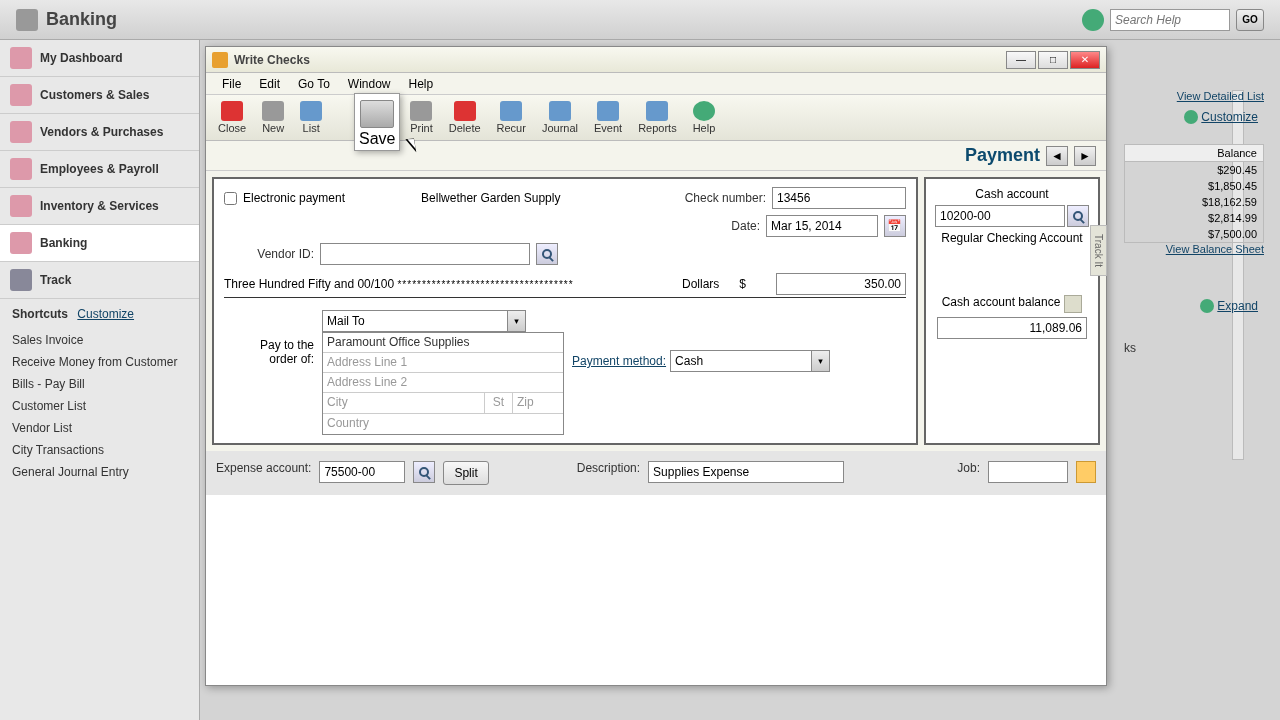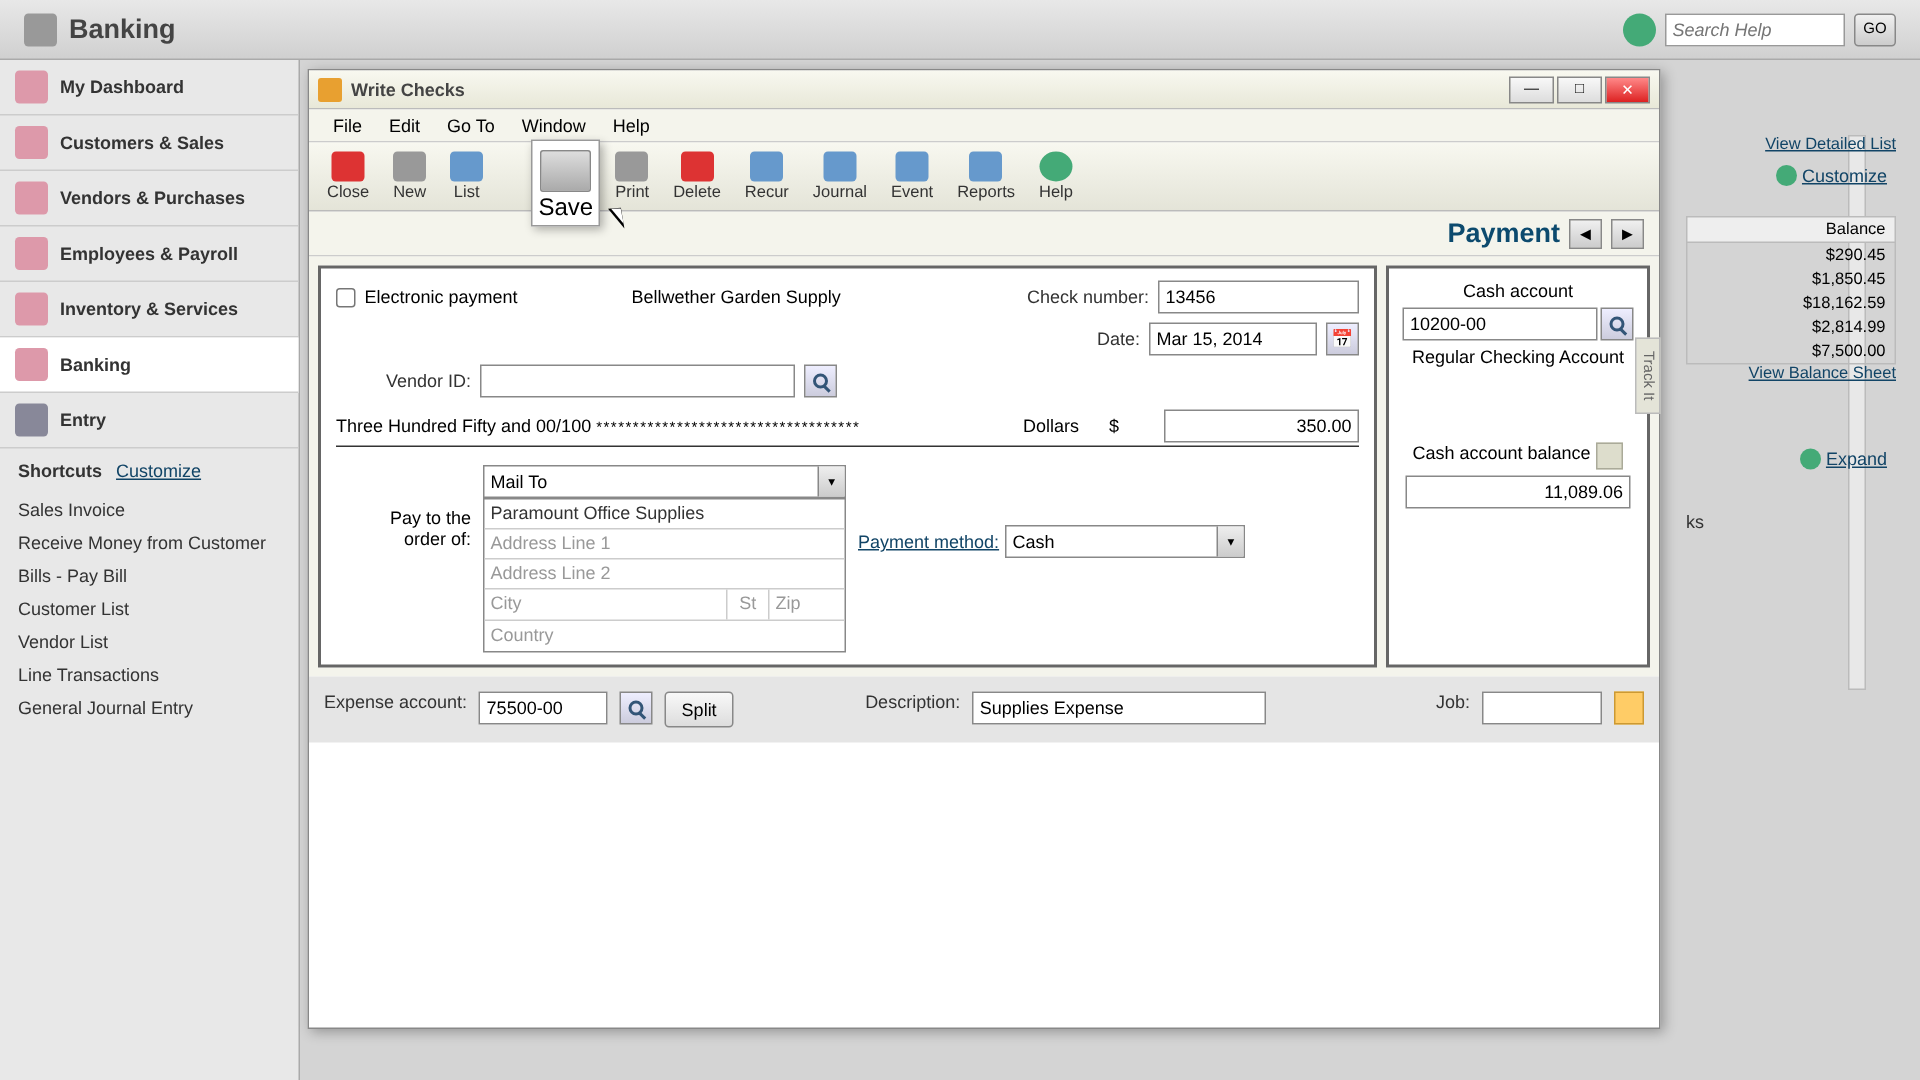--- a/index.html
+++ b/index.html
@@ -4,21 +4,21 @@
 <style>
 * { box-sizing: border-box; margin: 0; padding: 0; font-family: Tahoma, Arial, sans-serif; font-size: 12px; }
 body { background: #d4d4d4; width: 1280px; height: 720px; overflow: hidden; position: relative; }
 
 
 .top-bar { height: 40px; background: linear-gradient(#e8e8e8, #d0d0d0); border-bottom: 1px solid #aaa; display: flex; align-items: center; padding: 0 16px; }
 .top-bar-title { font-size: 18px; font-weight: bold; color: #444; margin-left: 8px; }
 .top-icon { width: 22px; height: 22px; background: #999; border-radius: 3px; }
 .search-help { margin-left: auto; display: flex; align-items: center; gap: 6px; }
 .search-help input { width: 120px; height: 22px; border: 1px solid #999; padding: 0 4px; font-style: italic; color: #888; }
-.go-btn { width: 28px; height: 22px; background: linear-gradient(#f0f0f0,#ccc); border: 1px solid #888; border-radius: 3px; font-size: 10px; }
+.go-btn { width: 28px; height: 22px; background: linear-gradient(#f0f0f0,#ccc); border: 1px solid #888; border-radius: 3px; font-size: 10px; font-weight: bold; }
 
 
 .left-nav { position: absolute; left: 0; top: 40px; width: 200px; bottom: 0; background: #e8e8e8; border-right: 1px solid #aaa; }
 .nav-item { display: flex; align-items: center; height: 37px; padding: 0 10px; border-bottom: 1px solid #ccc; cursor: pointer; gap: 8px; }
 .nav-item.active { background: #fff; }
 .nav-icon { width: 22px; height: 22px; background: #d9a; border-radius: 3px; }
 .nav-label { font-weight: bold; color: #333; }
 .shortcuts-header { padding: 8px 12px; font-weight: bold; color: #333; }
 .shortcuts-header a { color: #146; text-decoration: underline; font-weight: normal; margin-left: 6px; }
 .shortcut-item { padding: 4px 12px; color: #333; cursor: pointer; }
@@ -77,21 +77,21 @@
 .amount-row-words { border-bottom: 1px solid #333; display: flex; align-items: baseline; padding-bottom: 2px; margin: 8px 0; }
 .asterisks { letter-spacing: 1px; flex: 1; overflow: hidden; white-space: nowrap; font-size: 10px; }
 .dollars-lbl { margin-left: 4px; }
 .dollar-input { width: 130px; text-align: right; margin-left: 30px; }
 
 .payto-block { display: flex; gap: 8px; margin-top: 12px; }
 .payto-left { text-align: right; width: 90px; padding-top: 28px; }
 .payto-fields { border: 1px solid #888; width: 242px; }
 .payto-fields .fld { border-bottom: 1px solid #ccc; height: 20px; padding: 2px 4px; color: #333; }
 .payto-fields .fld.ph { color: #999; }
-.mailto { width: 242px; height: 22px; border: 1px solid #888; margin-bottom: 0; display: flex; align-items: center; padding: 0 4px; position: relative; }
+.mailto { width: 204px; height: 22px; border: 1px solid #888; margin-bottom: 0; display: flex; align-items: center; padding: 0 4px; position: relative; }
 .dd-arrow { position: absolute; right: 0; top: 0; width: 18px; height: 100%; background: linear-gradient(#eee,#ccc); border-left: 1px solid #888; display: flex; align-items: center; justify-content: center; }
 .dd-arrow::after { content: '▾'; font-size: 9px; }
 .city-row { display: flex; }
 .city-row .c1 { flex: 1; border-right: 1px solid #ccc; padding: 2px 4px; height: 20px; }
 .city-row .c2 { width: 28px; border-right: 1px solid #ccc; padding: 2px 4px; height: 20px; text-align: center; }
 .city-row .c3 { width: 50px; padding: 2px 4px; height: 20px; }
 .city-row div { color: #999; }
 
 .payment-method-row { display: flex; align-items: center; margin-top: 40px; gap: 4px; }
 .pm-label { color: #146; text-decoration: underline; }
@@ -157,32 +157,32 @@
   <div class="nav-item">
       <div class="nav-icon"></div>
       <span class="nav-label">Inventory &amp; Services</span>
     </div>
   <div class="nav-item active">
       <div class="nav-icon"></div>
       <span class="nav-label">Banking</span>
     </div>
   <div class="nav-item">
       <div class="nav-icon" style="background:#889"></div>
-      <span class="nav-label">Entry</span>
+      <span class="nav-label">Track</span>
     </div>
   <div class="shortcuts-header">
     <span>Shortcuts</span>
     <a>Customize</a>
   </div>
   <div class="shortcut-item">Sales Invoice</div>
   <div class="shortcut-item">Receive Money from Customer</div>
   <div class="shortcut-item">Bills - Pay Bill</div>
   <div class="shortcut-item">Customer List</div>
   <div class="shortcut-item">Vendor List</div>
-  <div class="shortcut-item">Line Transactions</div>
+  <div class="shortcut-item">City Transactions</div>
   <div class="shortcut-item">General Journal Entry</div>
 </div>
 
 <div class="scroll-stub"></div>
 <div class="right-panel">
   <a class="right-link">View Detailed List</a>
   <div class="customize-link">
       <div class="gear-icon"></div>
       <span>Customize</span>
     </div>

